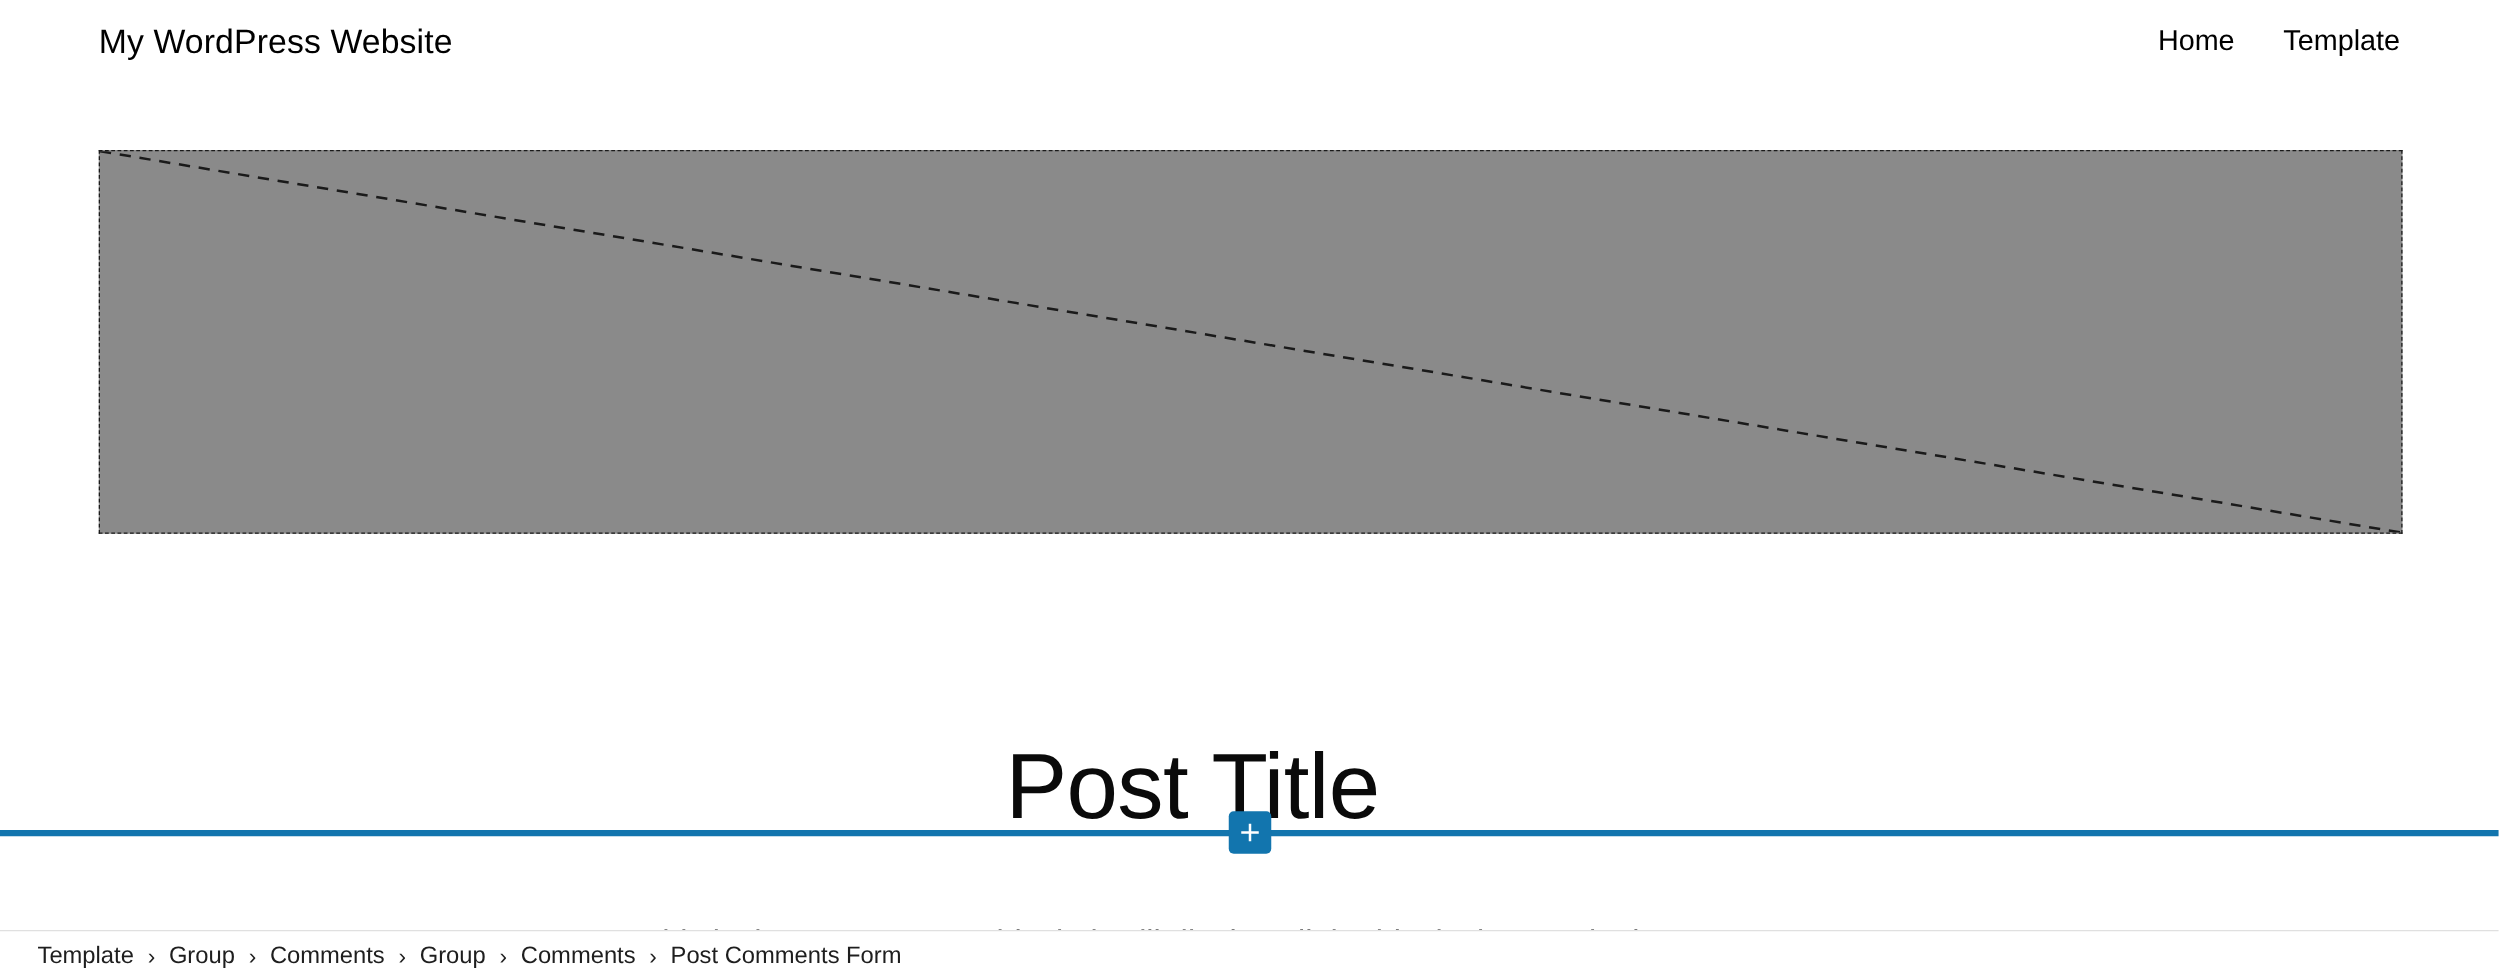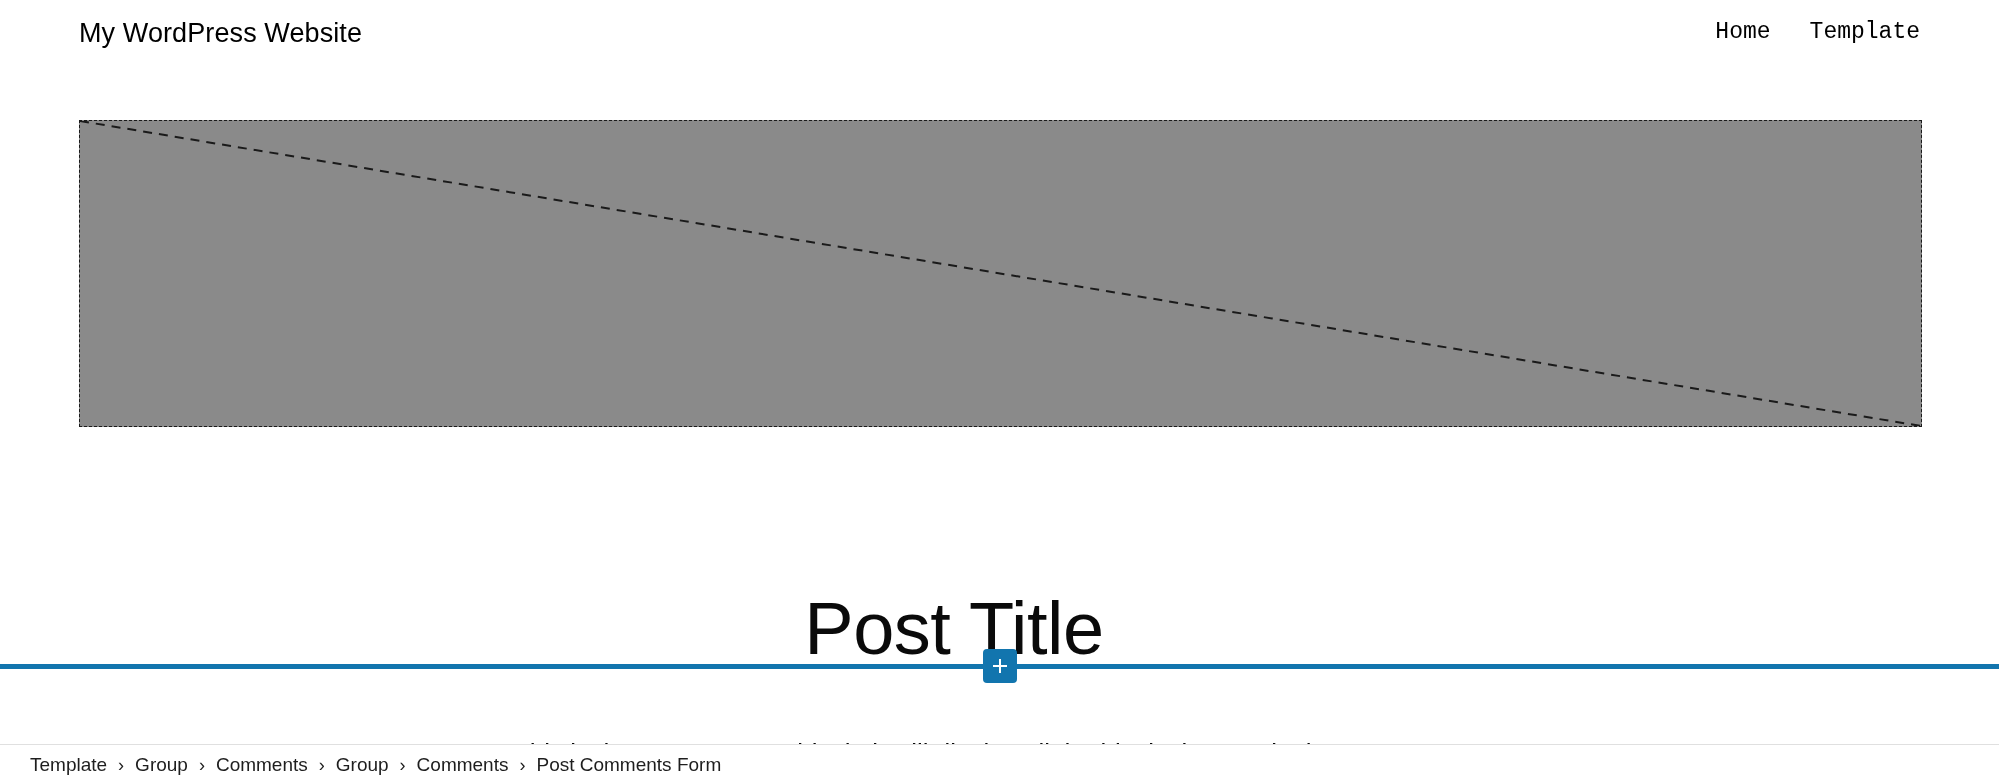--- a/index.html
+++ b/index.html
@@ -46,21 +46,20 @@
     display: flex;
     align-items: center;
     gap: 39px;
   }
   .site-nav a {
     font-size: 23px;
     color: #000000;
     text-decoration: none;
     line-height: 1.2;
     white-space: nowrap;
-    font-family: Liberation Mono, monospace;
   }
 
   
   .featured-image-placeholder {
     position: absolute;
     left: 79px;
     top: 120px;
     width: 1843px;
     height: 307px;
     background: #8a8a8a;

